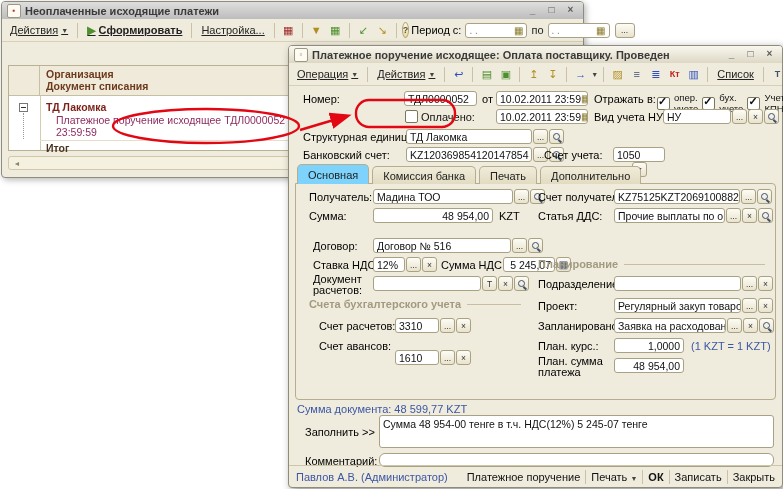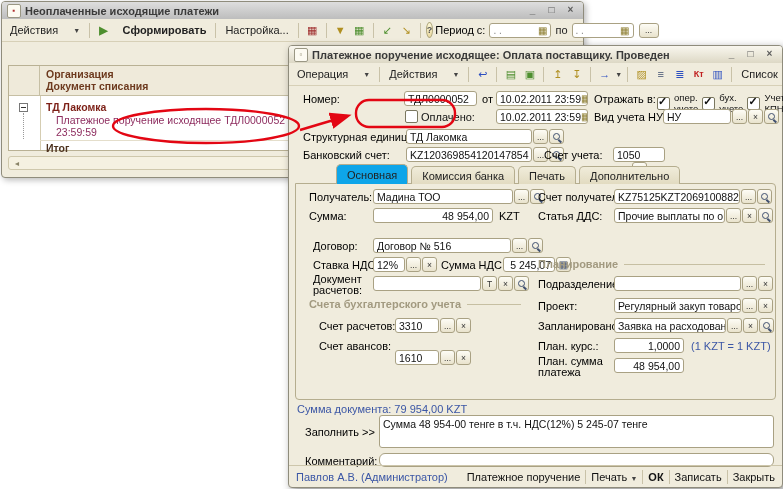--- a/index.html
+++ b/index.html
@@ -11,21 +11,21 @@
   .titlebar{height:17px;display:flex;align-items:center;gap:4px;padding:0 5px;
             border-radius:3px 3px 0 0;font-weight:bold;color:#3a3a3a;font-size:11px;}
   #back-window .titlebar{background:linear-gradient(#dedede,#bdbdbd);}
   #front-window .titlebar{background:linear-gradient(#f9f7ef,#ddd8c5);}
   .title-icon{width:12px;height:12px;background:#fdfbf2;border:1px solid #9a9784;border-radius:2px;
               display:flex;align-items:center;justify-content:center;font-size:8px;color:#b03030;}
   .win-controls{margin-left:auto;display:flex;gap:4px;align-items:center;}
   .win-btn{width:15px;height:13px;font-size:10px;line-height:11px;text-align:center;color:#5a5a5a;font-weight:bold;}
   .toolbar{height:22px;display:flex;align-items:center;gap:2px;padding:0 4px;
            border-bottom:1px solid #d7d0b7;font-size:11px;color:#222;}
-  .tb-btn{padding:1px 4px;white-space:nowrap;display:flex;align-items:center;gap:15px;}
+  .tb-btn{padding:1px 4px;white-space:nowrap;display:flex;align-items:center;gap:3px;text-decoration:underline;}
   .tb-sep{width:1px;height:15px;background:#c9c2a8;margin:0 3px;flex:none;}
   .caret{font-size:7px;color:#444;}
   .icon16{width:17px;height:16px;display:flex;align-items:center;justify-content:center;font-size:11px;flex:none;}
   .blue{color:#2d4fc0;}.green{color:#4e8f2f;}.olive{color:#b08f20;}.red{color:#c02020;}
   .maroon{color:#a03030;}.navy{color:#405070;}.tiny{font-size:9px;font-weight:bold;}
   .help-round{width:14px;height:14px;border:1px solid #b0a87e;border-radius:50%;
               background:linear-gradient(#fdf8d8,#ead9a0);display:flex;align-items:center;justify-content:center;
               font-size:9px;font-weight:bold;color:#555;}
   
   .lbl{position:absolute;white-space:nowrap;color:#000;}
@@ -46,21 +46,21 @@
   .cb{width:11px;height:11px;background:#fff;border:1px solid #7a775f;border-radius:2px;position:relative;flex:none;}
   .cb.on::after{content:"✓";position:absolute;left:0px;top:-3px;font-size:11px;font-weight:bold;color:#111;}
   .sec{position:absolute;display:flex;align-items:center;gap:6px;font-weight:bold;}
   .sec .line{height:1px;background:#c6bfa2;flex:1;}
   .sec.maroon-sec{color:#8b3110;}
   .sec.gray-sec{color:#a29a80;}
   
   .tabs{position:absolute;left:8px;top:119px;display:flex;align-items:flex-end;height:19px;z-index:2;}
   .tab{height:17px;padding:0 10px;border:1px solid #b5ad8e;border-bottom:none;border-radius:5px 5px 0 0;
        background:linear-gradient(#f0ecda,#e2dbc1);display:flex;align-items:center;margin-right:3px;color:#222;}
-  .tab.active{background:#0ea5e9;height:19px;margin-left:39px;}
+  .tab.active{background:#7dd3fc;height:19px;}
   .panel{position:absolute;left:6px;top:137px;width:479px;height:215px;border:1px solid #b5ad8e;
          border-radius:0 4px 4px 4px;background:#f0ecdd;}
   
   .footer{position:absolute;left:0;right:0;bottom:0;height:21px;border-top:1px solid #cdc6ab;
           display:flex;align-items:center;padding:0 7px;font-size:11px;border-radius:0 0 4px 4px;}
   .f-sep{width:1px;height:14px;background:#c9c2a8;margin:0 5px;}
   .f-btn{white-space:nowrap;}
   .blue-text{color:#3b56a5;}
   
   .table-area{position:absolute;left:6px;top:63px;width:570px;height:86px;background:#fff;
@@ -381,21 +381,21 @@
   <span class="lbl" style="left:249px;top:294px;">План. курс.:</span>
   <div class="fld num" style="left:325px;top:292px;width:70px;">1,0000</div>
   <span class="lbl blue-text" style="left:402px;top:294px;">(1 KZT = 1 KZT)</span>
 
   <span class="lbl" style="left:249px;top:310px;line-height:11px;">
     <span>План. сумма</span><br>
     <span>платежа</span>
   </span>
   <div class="fld num" style="left:325px;top:312px;width:70px;">48 954,00</div>
 
-  <span class="lbl blue-text" style="left:8px;top:357px;">Сумма документа: 79 954,00 KZT</span>
+  <span class="lbl blue-text" style="left:8px;top:357px;">Сумма документа: 48 599,77 KZT</span>
 
   <span class="lbl" style="left:16px;top:380px;">
     <span>Заполнить &gt;&gt;</span> <span class="caret">▼</span>
   </span>
   <div class="fld" style="left:90px;top:369px;width:395px;height:33px;align-items:flex-start;padding-top:2px;white-space:normal;">Сумма 48 954-00 тенге в т.ч. НДС(12%) 5 245-07 тенге</div>
 
   <span class="lbl" style="left:16px;top:409px;">Комментарий:</span>
   <div class="fld" style="left:90px;top:407px;width:395px;height:14px;border-radius:6px;"></div>
 
   <div class="footer">

